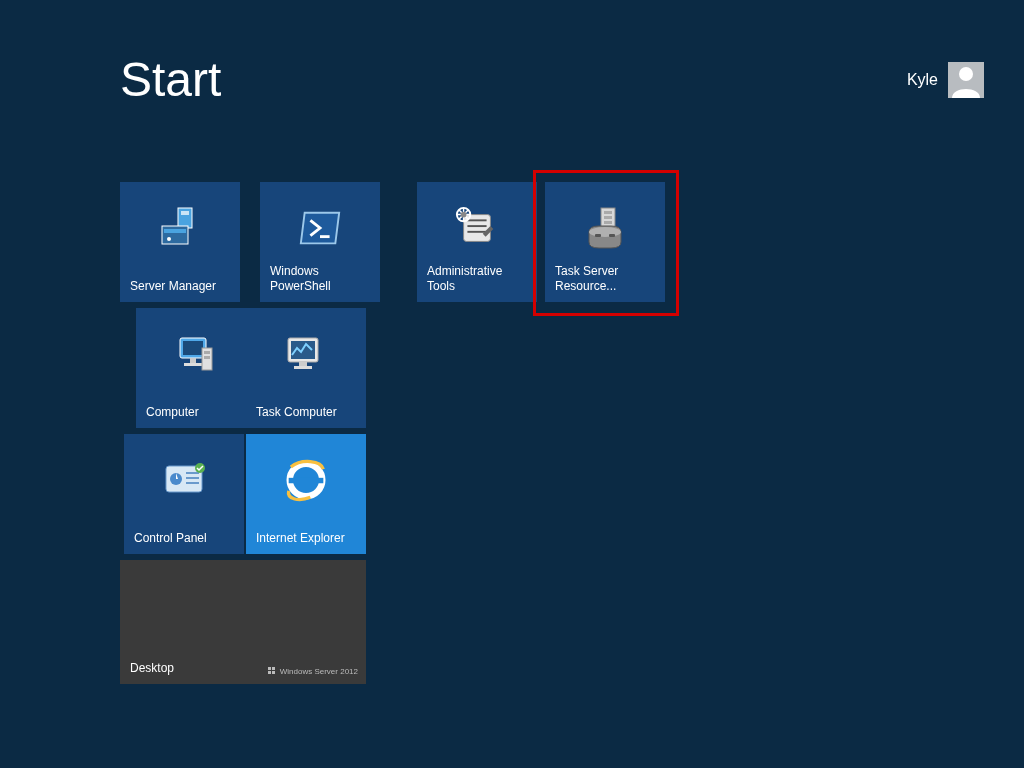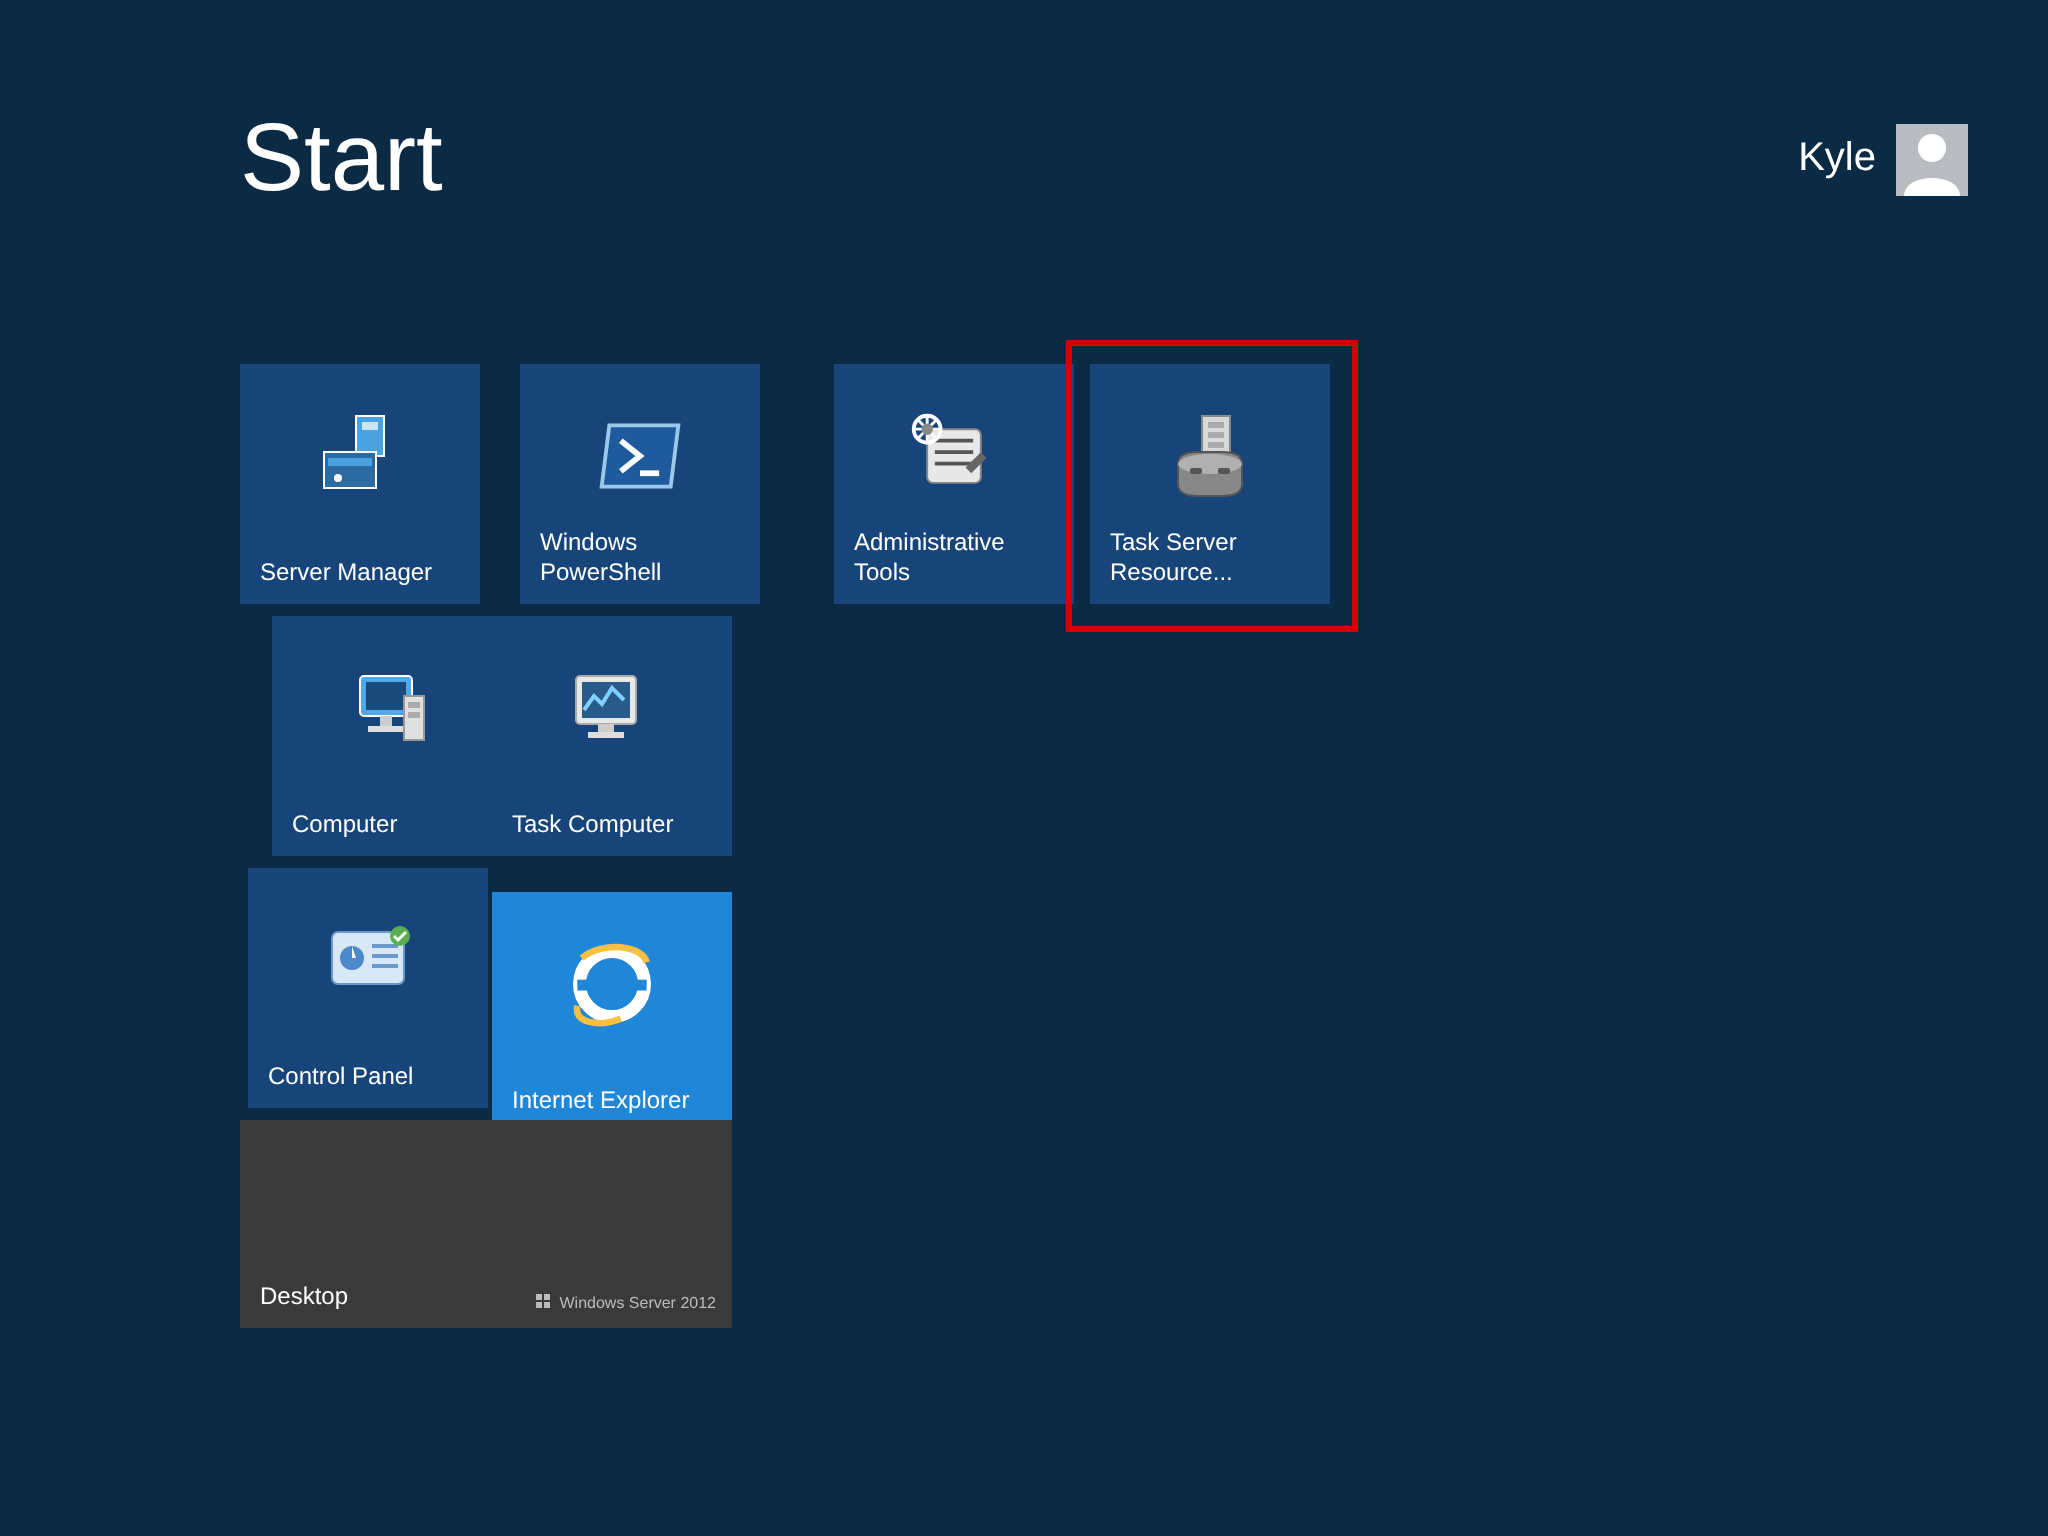--- a/index.html
+++ b/index.html
@@ -24,21 +24,21 @@
     font-weight: 200;
     letter-spacing: 0px;
   }
   .user-area {
     display: flex;
     align-items: center;
     gap: 10px;
     cursor: pointer;
   }
   .user-name {
-    font-size: 20px;
+    font-size: 16px;
     font-weight: 300;
   }
   .user-avatar {
     width: 36px;
     height: 36px;
     background: #b8bcc0;
     display: flex;
     align-items: flex-end;
     justify-content: center;
     overflow: hidden;
@@ -60,31 +60,31 @@
     left: 50%;
     transform: translateX(-50%);
     top: 18px;
     width: 56px;
     height: 56px;
     display:flex;
     align-items:center;
     justify-content:center;
   }
   .tile-small { width: 120px; height: 120px; }
-  .tile-wide  { width: 246px; height: 104px; }
+  .tile-wide  { width: 246px; height: 124px; }
   .tile .label {
     position: absolute;
     left: 10px;
     right: 10px;
     bottom: 8px;
     font-size: 12px;
     line-height: 15px;
     font-weight: 400;
   }
-  .tile.bright { background: #2086d7; margin-top: 12px; }
+  .tile.bright { background: #2086d7; }
   .tile.dark   { background: #3a3a3a; }
   .highlight-box {
     position: absolute;
     border: 3px solid #d40000;
     pointer-events: none;
   }
   .desktop-sub {
     position:absolute;
     right:8px;
     bottom:8px;

